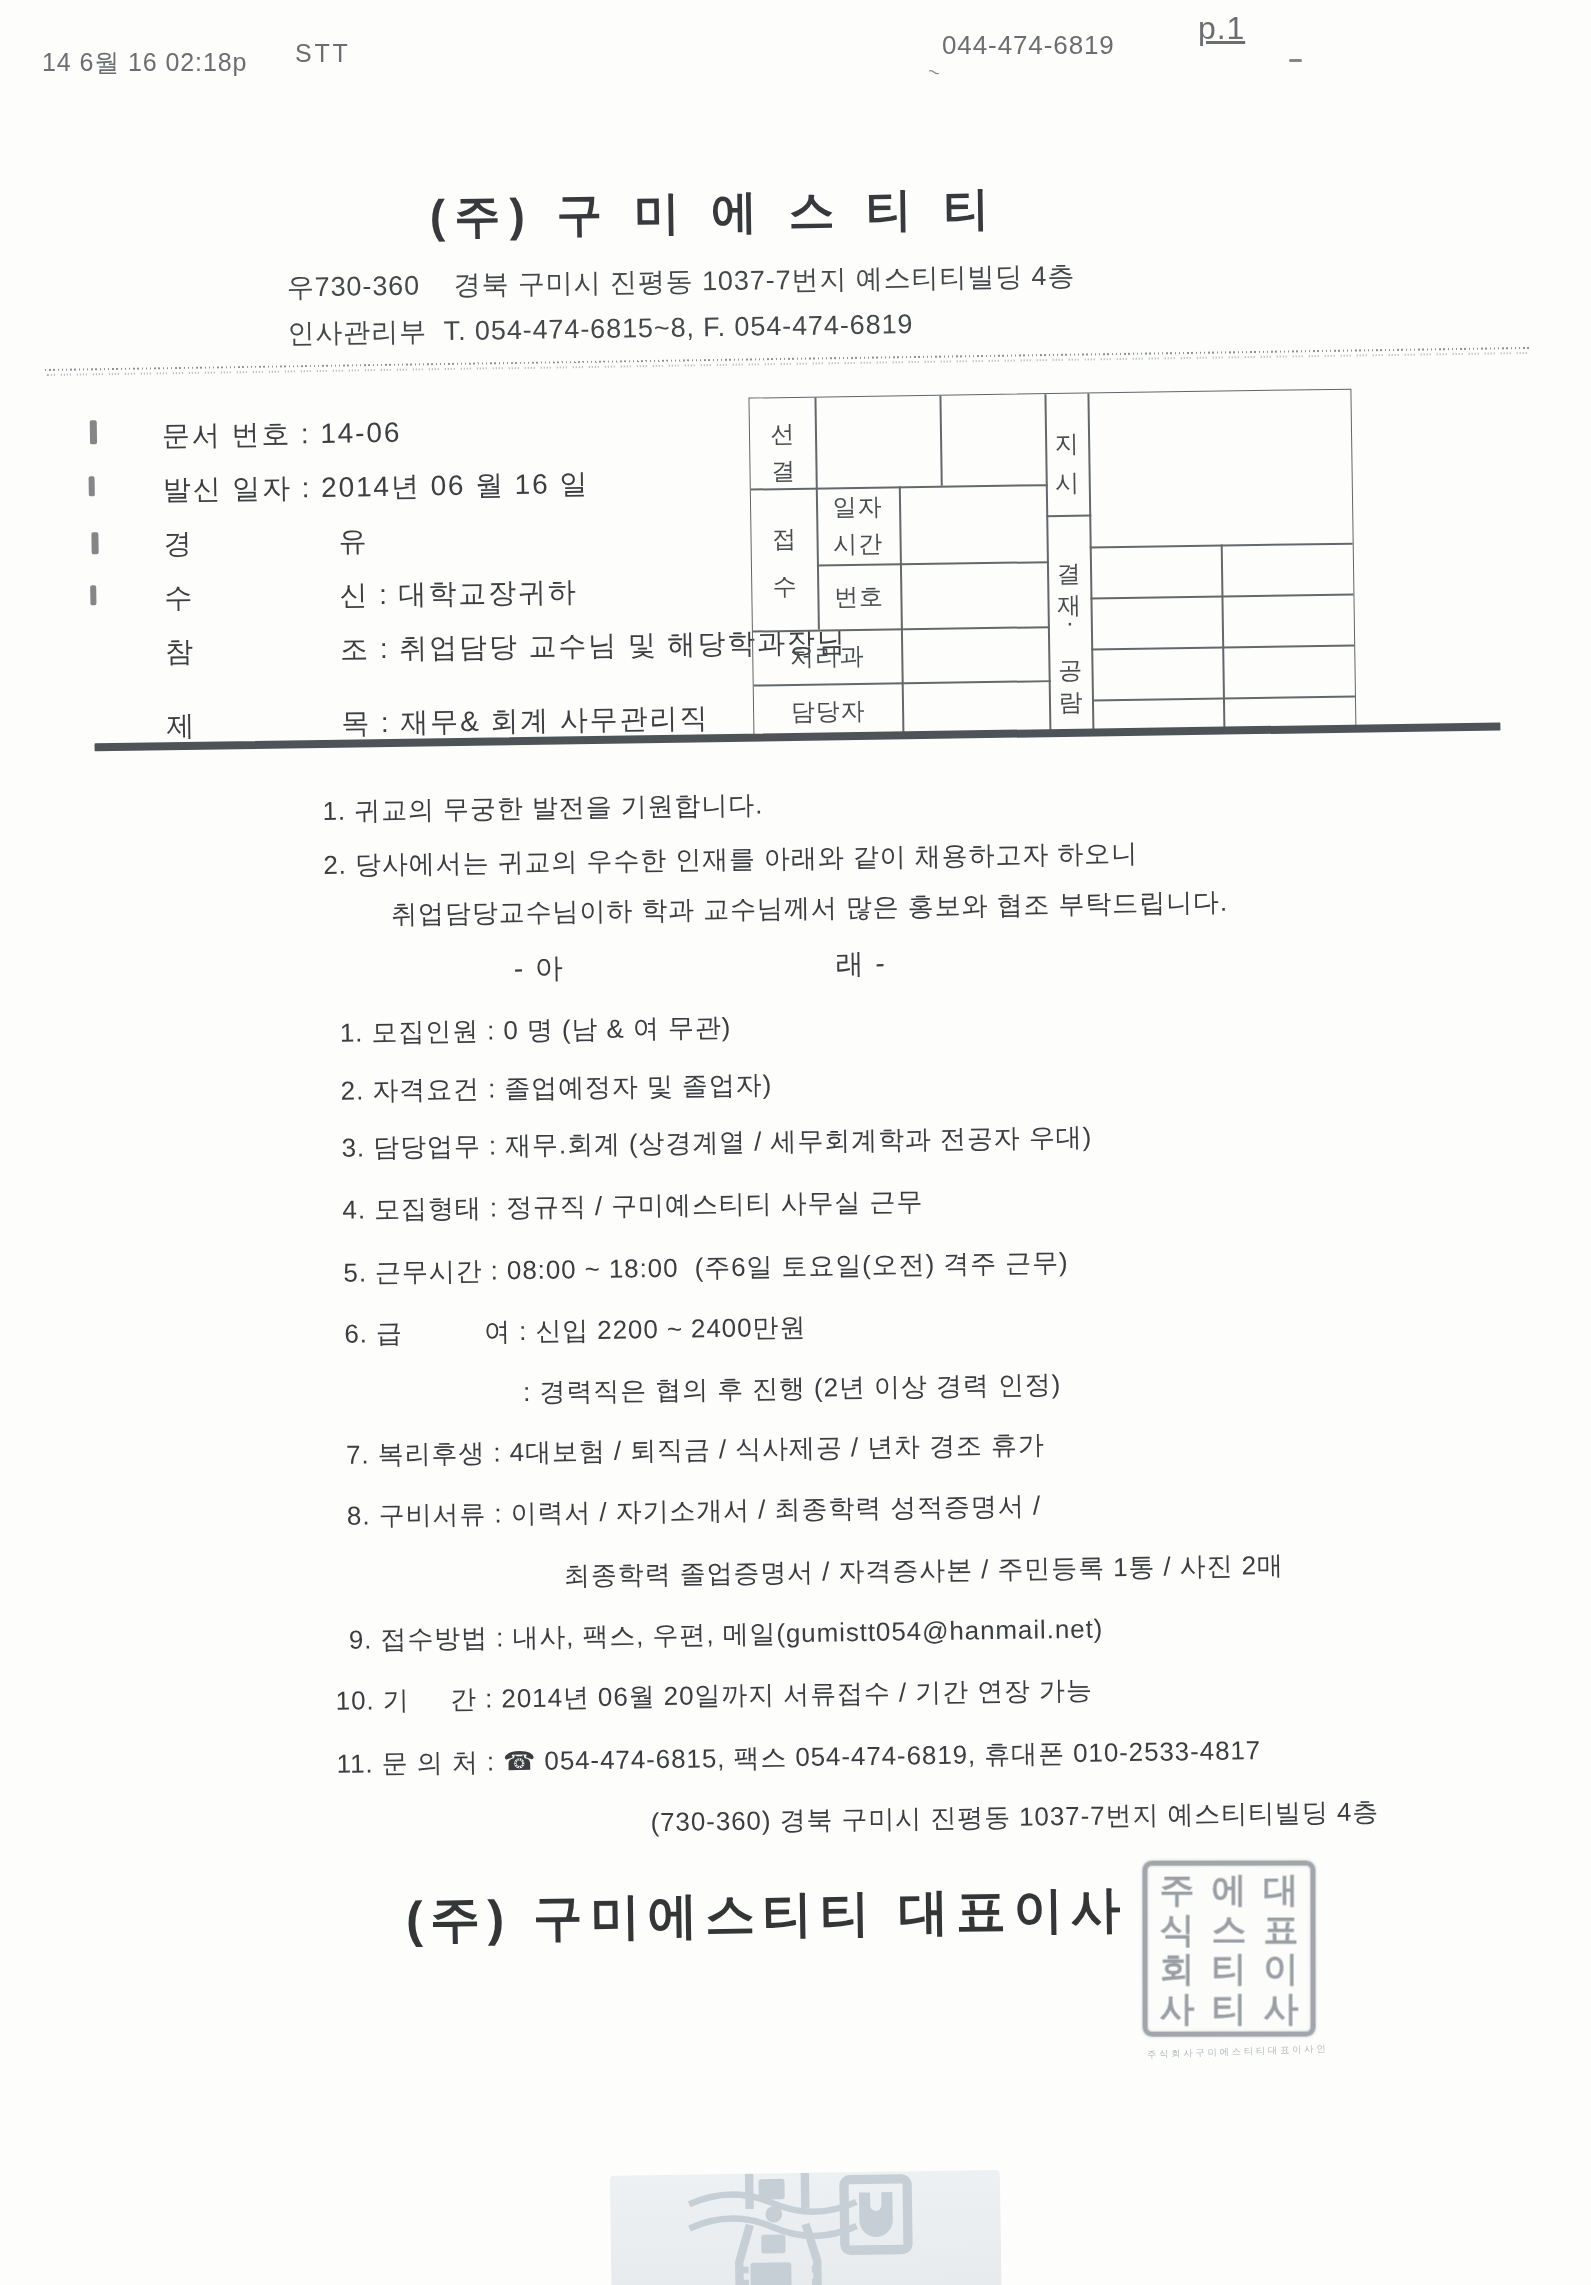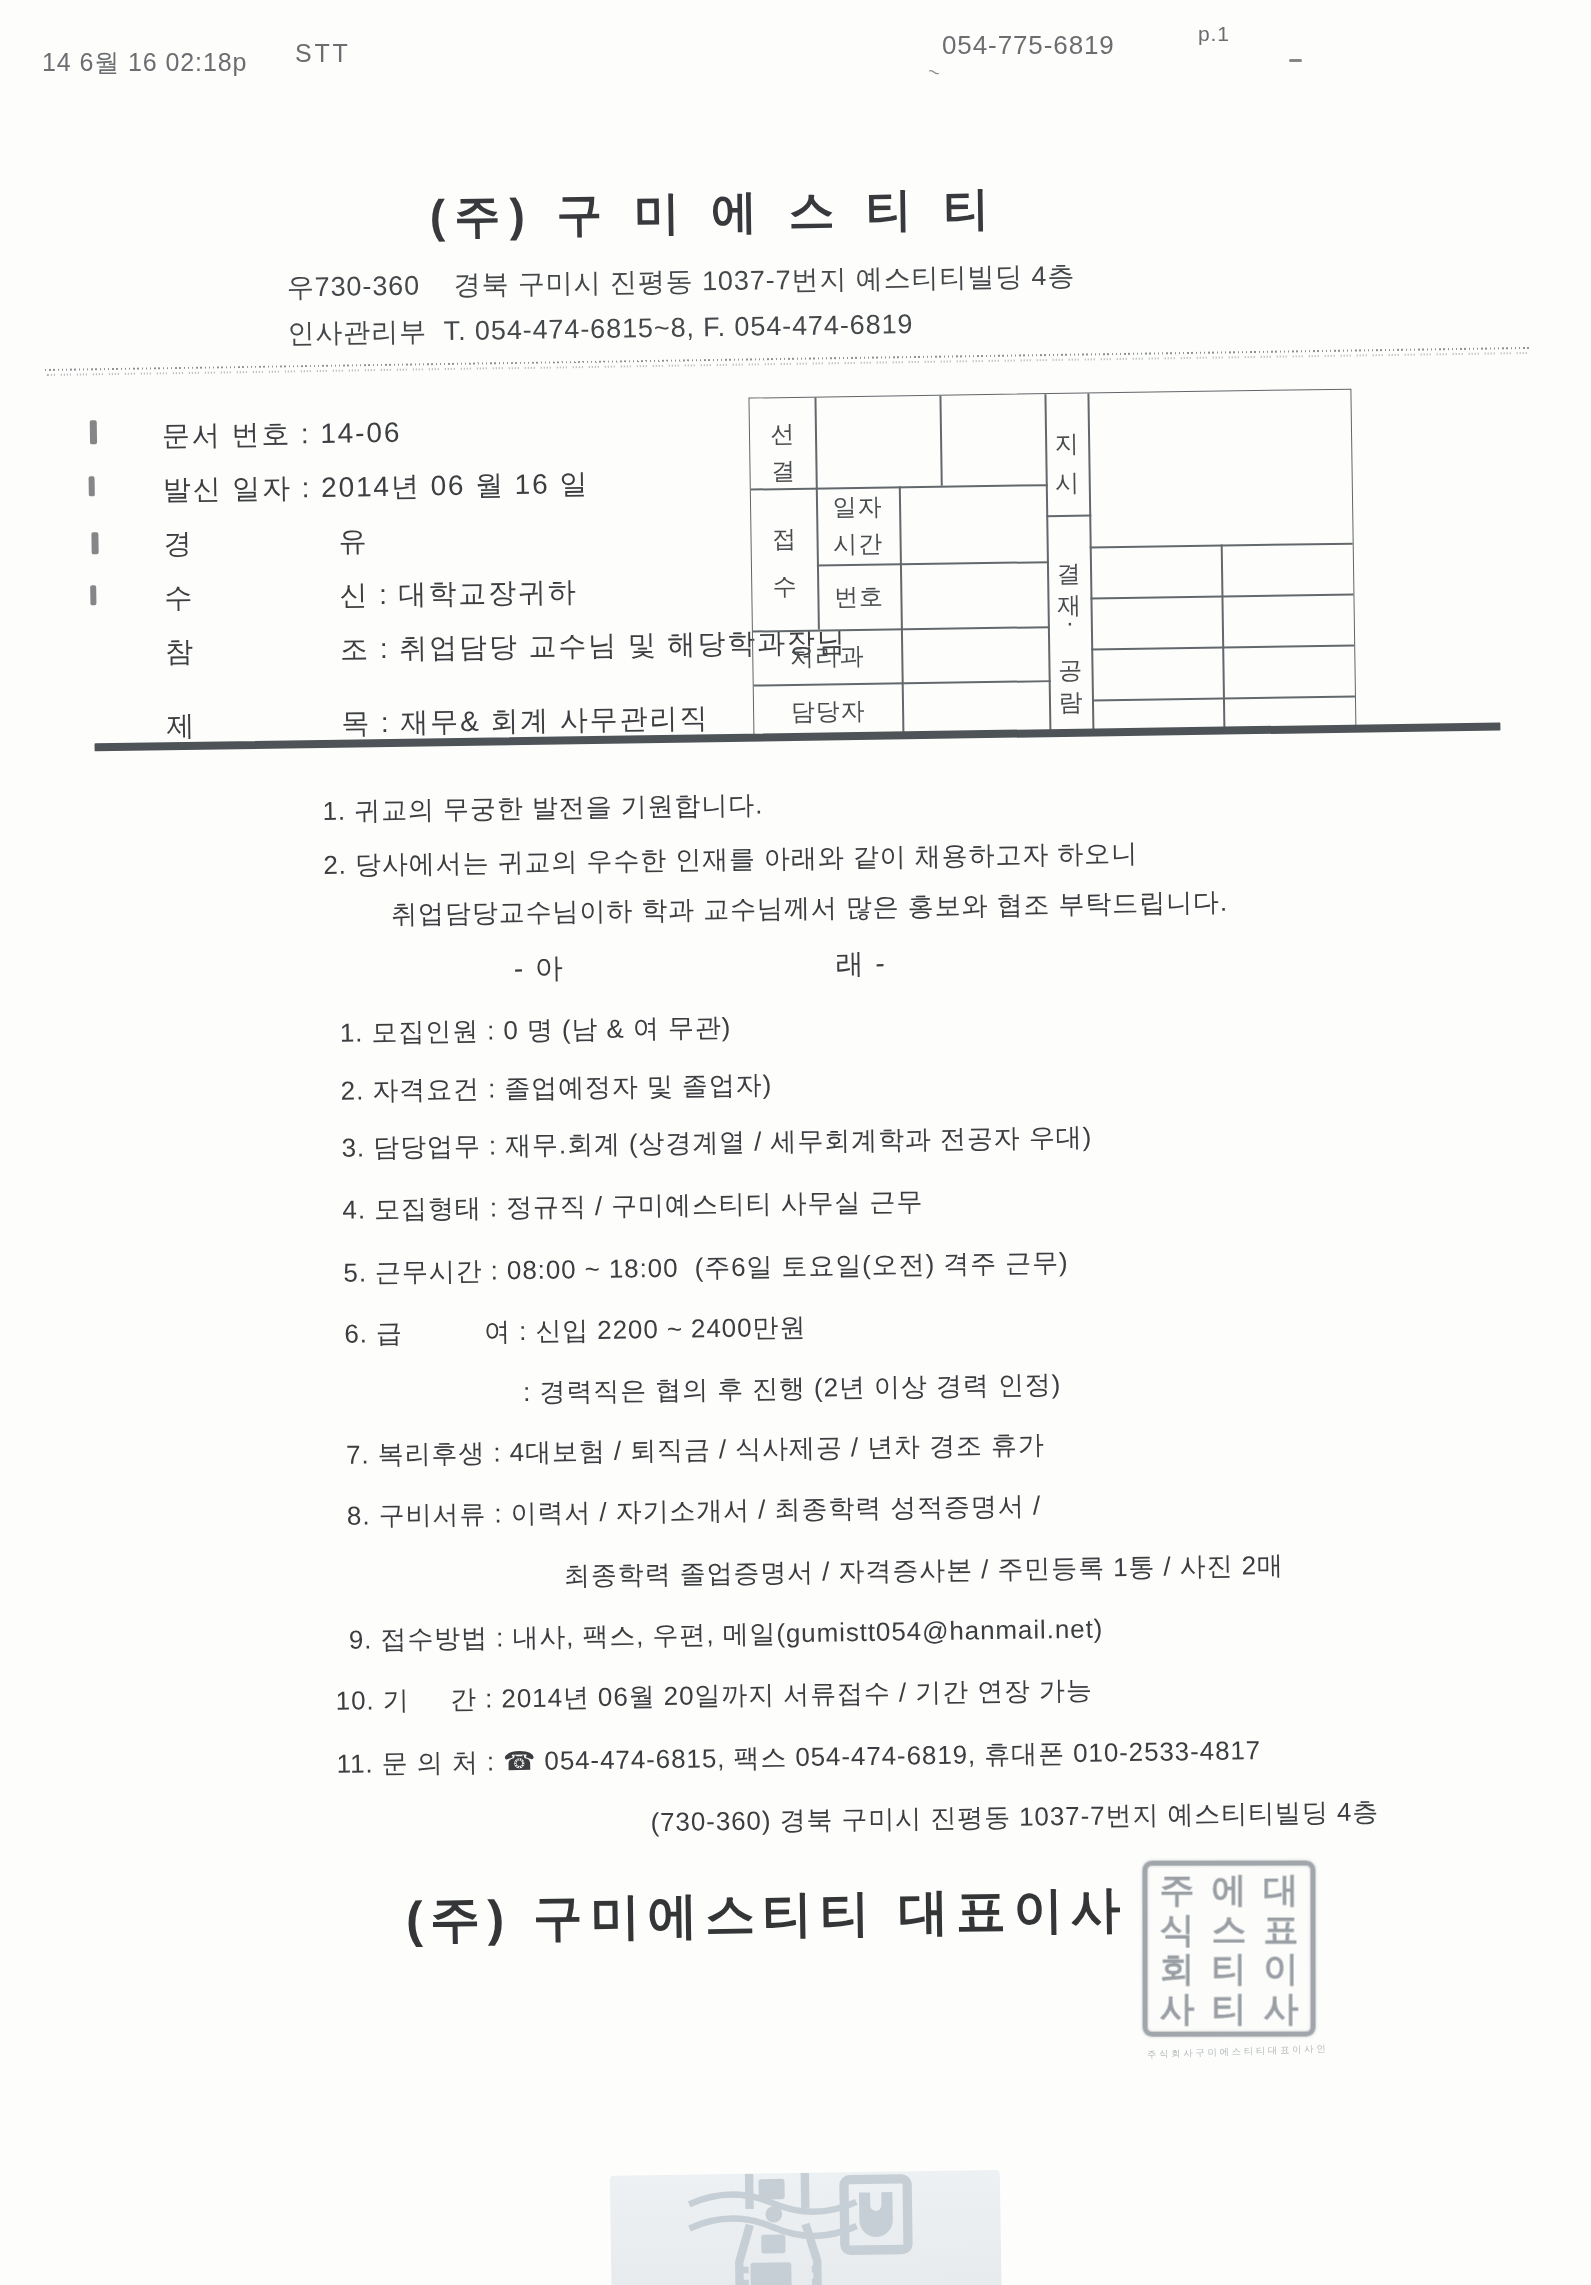--- a/index.html
+++ b/index.html
@@ -51,22 +51,22 @@
   
   .wm{background:linear-gradient(180deg,#eef1f3,#e6eaed); border-radius:3.7px;}
 </style>
 </head>
 <body>
 
 <div class="page">
 
   <div class="abs fax-hdr" style="left:42px; top:46px;">14 6월 16 02:18p</div>
   <div class="abs fax-hdr" style="left:295px; top:39px; letter-spacing:2.8px;">STT</div>
-  <div class="abs fax-hdr" style="left:942px; top:30px; font-size:26px;">054-775-6819</div>
-  <div class="abs fax-hdr" style="left:1198px; top:22px; font-size:21px;">p.1</div>
+  <div class="abs fax-hdr" style="left:942px; top:30px; font-size:26px;">044-474-6819</div>
+  <div class="abs fax-hdr" style="left:1198px; top:10px; font-size:32px;text-decoration:underline;">p.1</div>
   <div class="abs fax-hdr" style="left:928px; top:61px; font-size:20.4px; transform:rotate(18deg); color:#8f9396;">~</div>
   <div class="abs mark" style="left:1289px; top:59px; width:13px; height:2.8px;"></div>
 
   <div class="doc">
 
     <div class="abs title" style="left:443px; top:190px;">(주) 구 미 에 스 티 티</div>
     <div class="abs addr pre" style="left:299px; top:271px;">우730-360    경북 구미시 진평동 1037-7번지 예스티티빌딩 4층</div>
     <div class="abs addr pre" style="left:299px; top:317px;">인사관리부  T. 054-474-6815~8, F. 054-474-6819</div>
 
     <div class="abs hatch" style="left:56px; top:367px; width:1486px;"></div>

